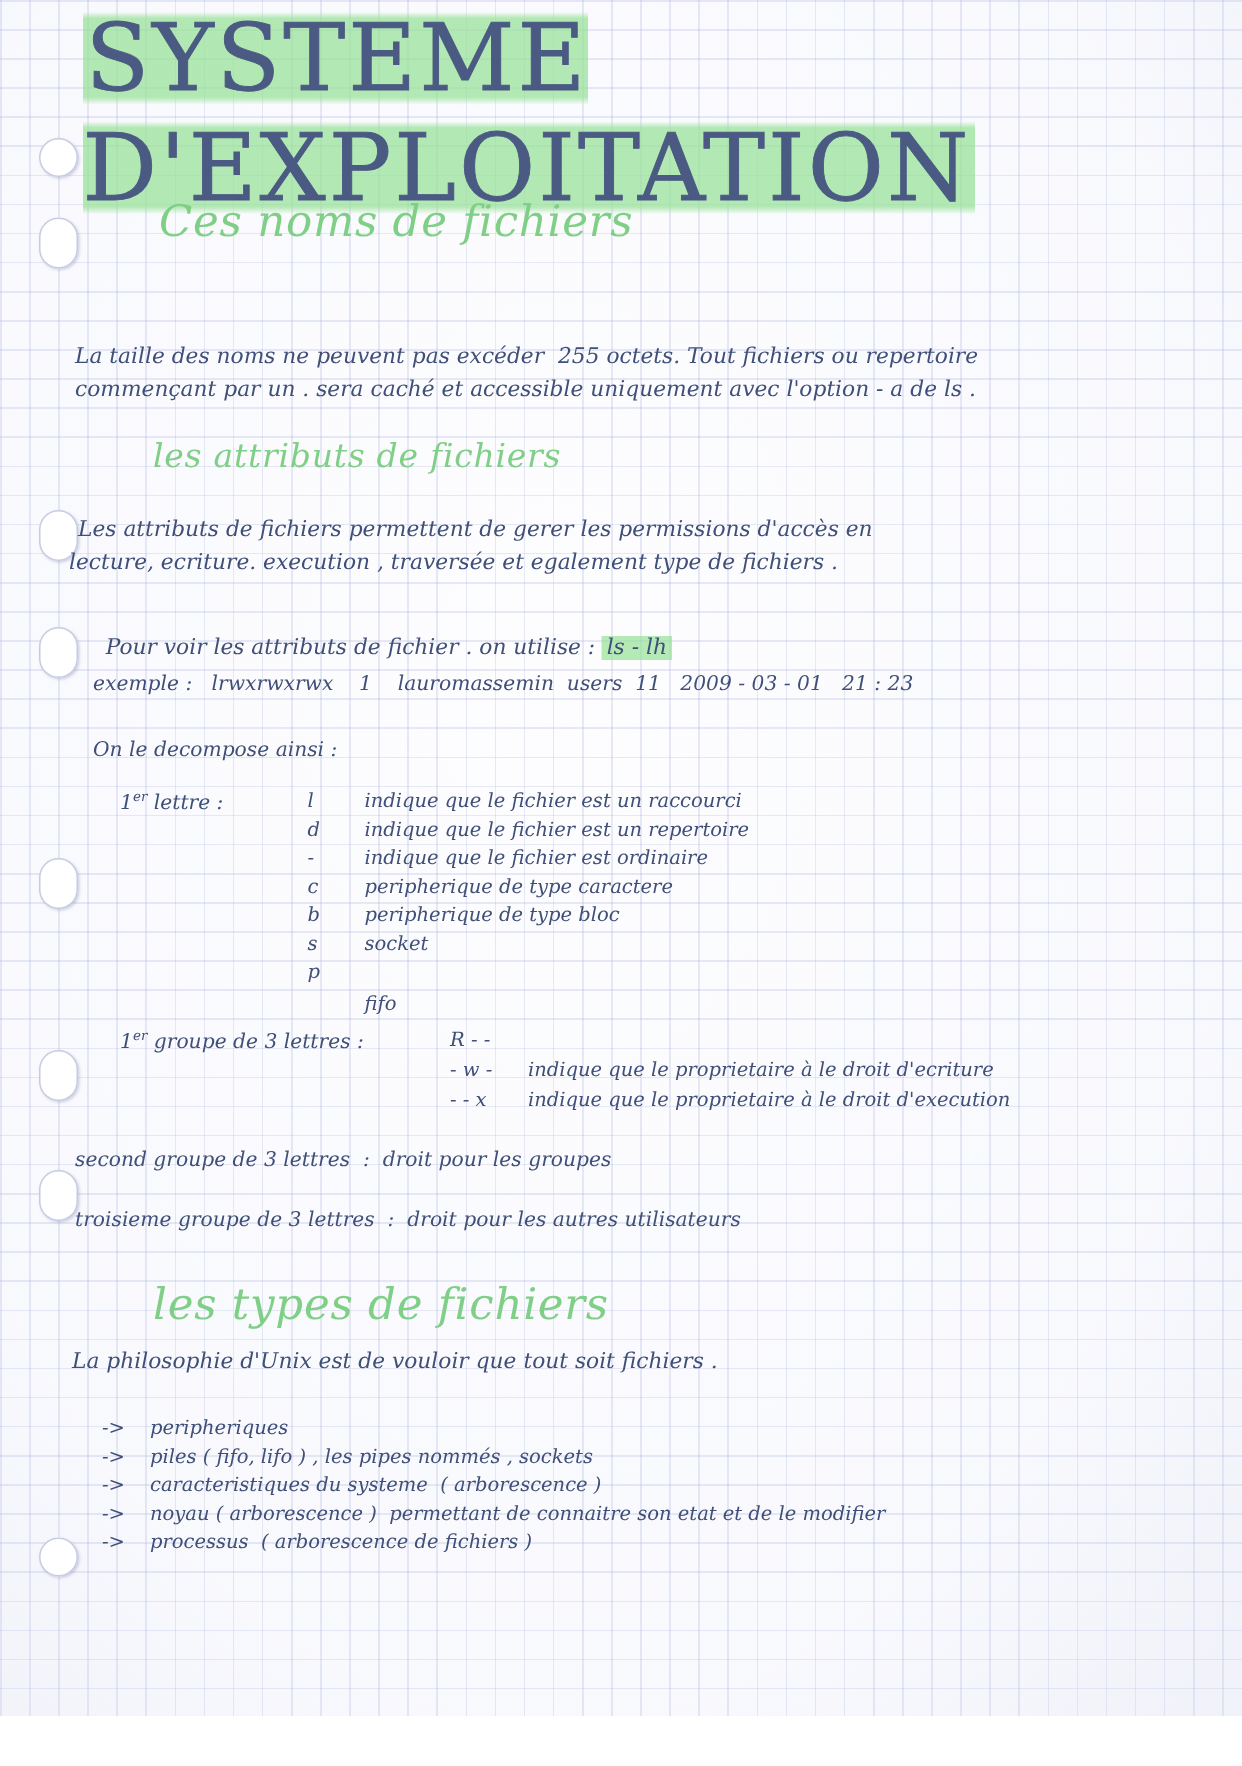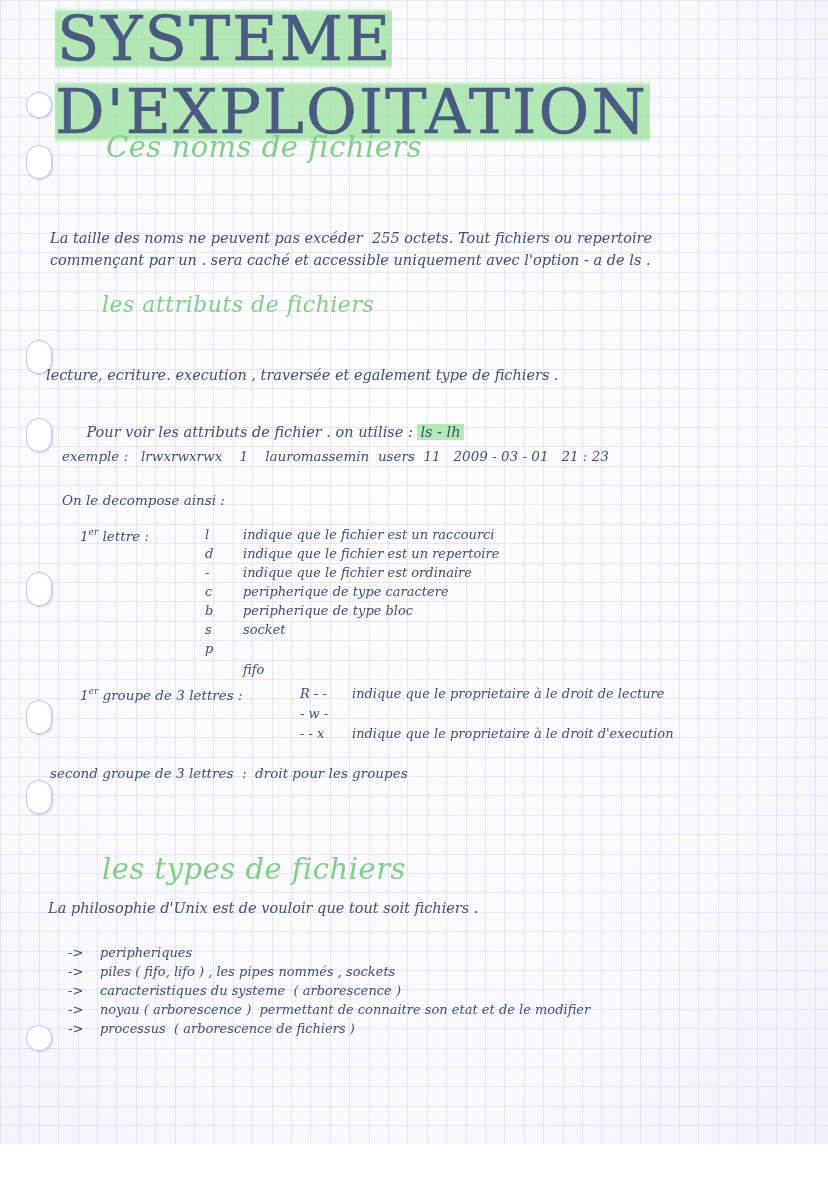--- a/index.html
+++ b/index.html
@@ -122,23 +122,24 @@
     <span class="hl-title">SYSTEME D'EXPLOITATION</span>
   </div>
 
   <h2 class="section" style="left:58px; top:130px;">Ces noms de fichiers</h2>
 
   <div class="body-line" style="left:50px; top:230px;">La taille des noms ne peuvent pas excéder  255 octets. Tout fichiers ou repertoire</div>
   <div class="body-line" style="left:50px; top:252px;">commençant par un . sera caché et accessible uniquement avec l'option - a de ls .</div>
 
   <h2 class="section" style="left:54px; top:292px; font-size:22px;">les attributs de fichiers</h2>
 
+  <div class="body-line" style="left:52px; top:345px;">Les attributs de fichiers permettent de gerer les permissions d'accès en</div>
   <div class="body-line" style="left:46px; top:367px;">lecture, ecriture. execution , traversée et egalement type de fichiers .</div>
 
-  <div class="body-line" style="left:68px; top:408px;">
+  <div class="body-line" style="left:52px; top:408px;">
     <span>Pour voir les attributs de fichier . on utilise : </span><span class="hl-green">ls - lh</span>
   </div>
 
   <div class="body-line small-line" style="left:62px; top:448px;">exemple :   lrwxrwxrwx    1    lauromassemin  users  11   2009 - 03 - 01   21 : 23</div>
 
   <div class="body-line small-line" style="left:62px; top:492px;">On le decompose ainsi :</div>
 
   <div class="body-line small-line" style="left:80px; top:527px;"><span>1</span><span class="sup">er</span><span> lettre :</span></div>
 
   <div class="body-line tiny-line" style="left:205px; top:527px;">l</div>
@@ -158,28 +159,29 @@
 
   <div class="body-line tiny-line" style="left:205px; top:622px;">s</div>
   <div class="body-line tiny-line" style="left:243px; top:622px;">socket</div>
 
   <div class="body-line tiny-line" style="left:205px; top:641px;">p</div>
   <div class="body-line tiny-line" style="left:243px; top:662px;">fifo</div>
 
   <div class="body-line small-line" style="left:80px; top:686px;"><span>1</span><span class="sup">er</span><span> groupe de 3 lettres :</span></div>
 
   <div class="body-line tiny-line" style="left:300px; top:686px;">R - -</div>
-  <div class="body-line tiny-line" style="left:352px; top:686px;">indique que le proprietaire à le droit de lecture</div>
 
   <div class="body-line tiny-line" style="left:300px; top:706px;">- w -</div>
+  <div class="body-line tiny-line" style="left:352px; top:706px;">indique que le proprietaire à le droit d'ecriture</div>
 
   <div class="body-line tiny-line" style="left:300px; top:726px;">- - x</div>
   <div class="body-line tiny-line" style="left:352px; top:726px;">indique que le proprietaire à le droit d'execution</div>
 
   <div class="body-line small-line" style="left:50px; top:765px;">second groupe de 3 lettres  :  droit pour les groupes</div>
+  <div class="body-line small-line" style="left:50px; top:805px;">troisieme groupe de 3 lettres  :  droit pour les autres utilisateurs</div>
 
   <h2 class="section" style="left:54px; top:852px;">les types de fichiers</h2>
 
   <div class="body-line" style="left:48px; top:900px;">La philosophie d'Unix est de vouloir que tout soit fichiers .</div>
 
   <div class="body-line tiny-line" style="left:68px; top:945px;">-&gt;</div>
   <div class="body-line tiny-line" style="left:100px; top:945px;">peripheriques</div>
 
   <div class="body-line tiny-line" style="left:68px; top:964px;">-&gt;</div>
   <div class="body-line tiny-line" style="left:100px; top:964px;">piles ( fifo, lifo ) , les pipes nommés , sockets</div>

